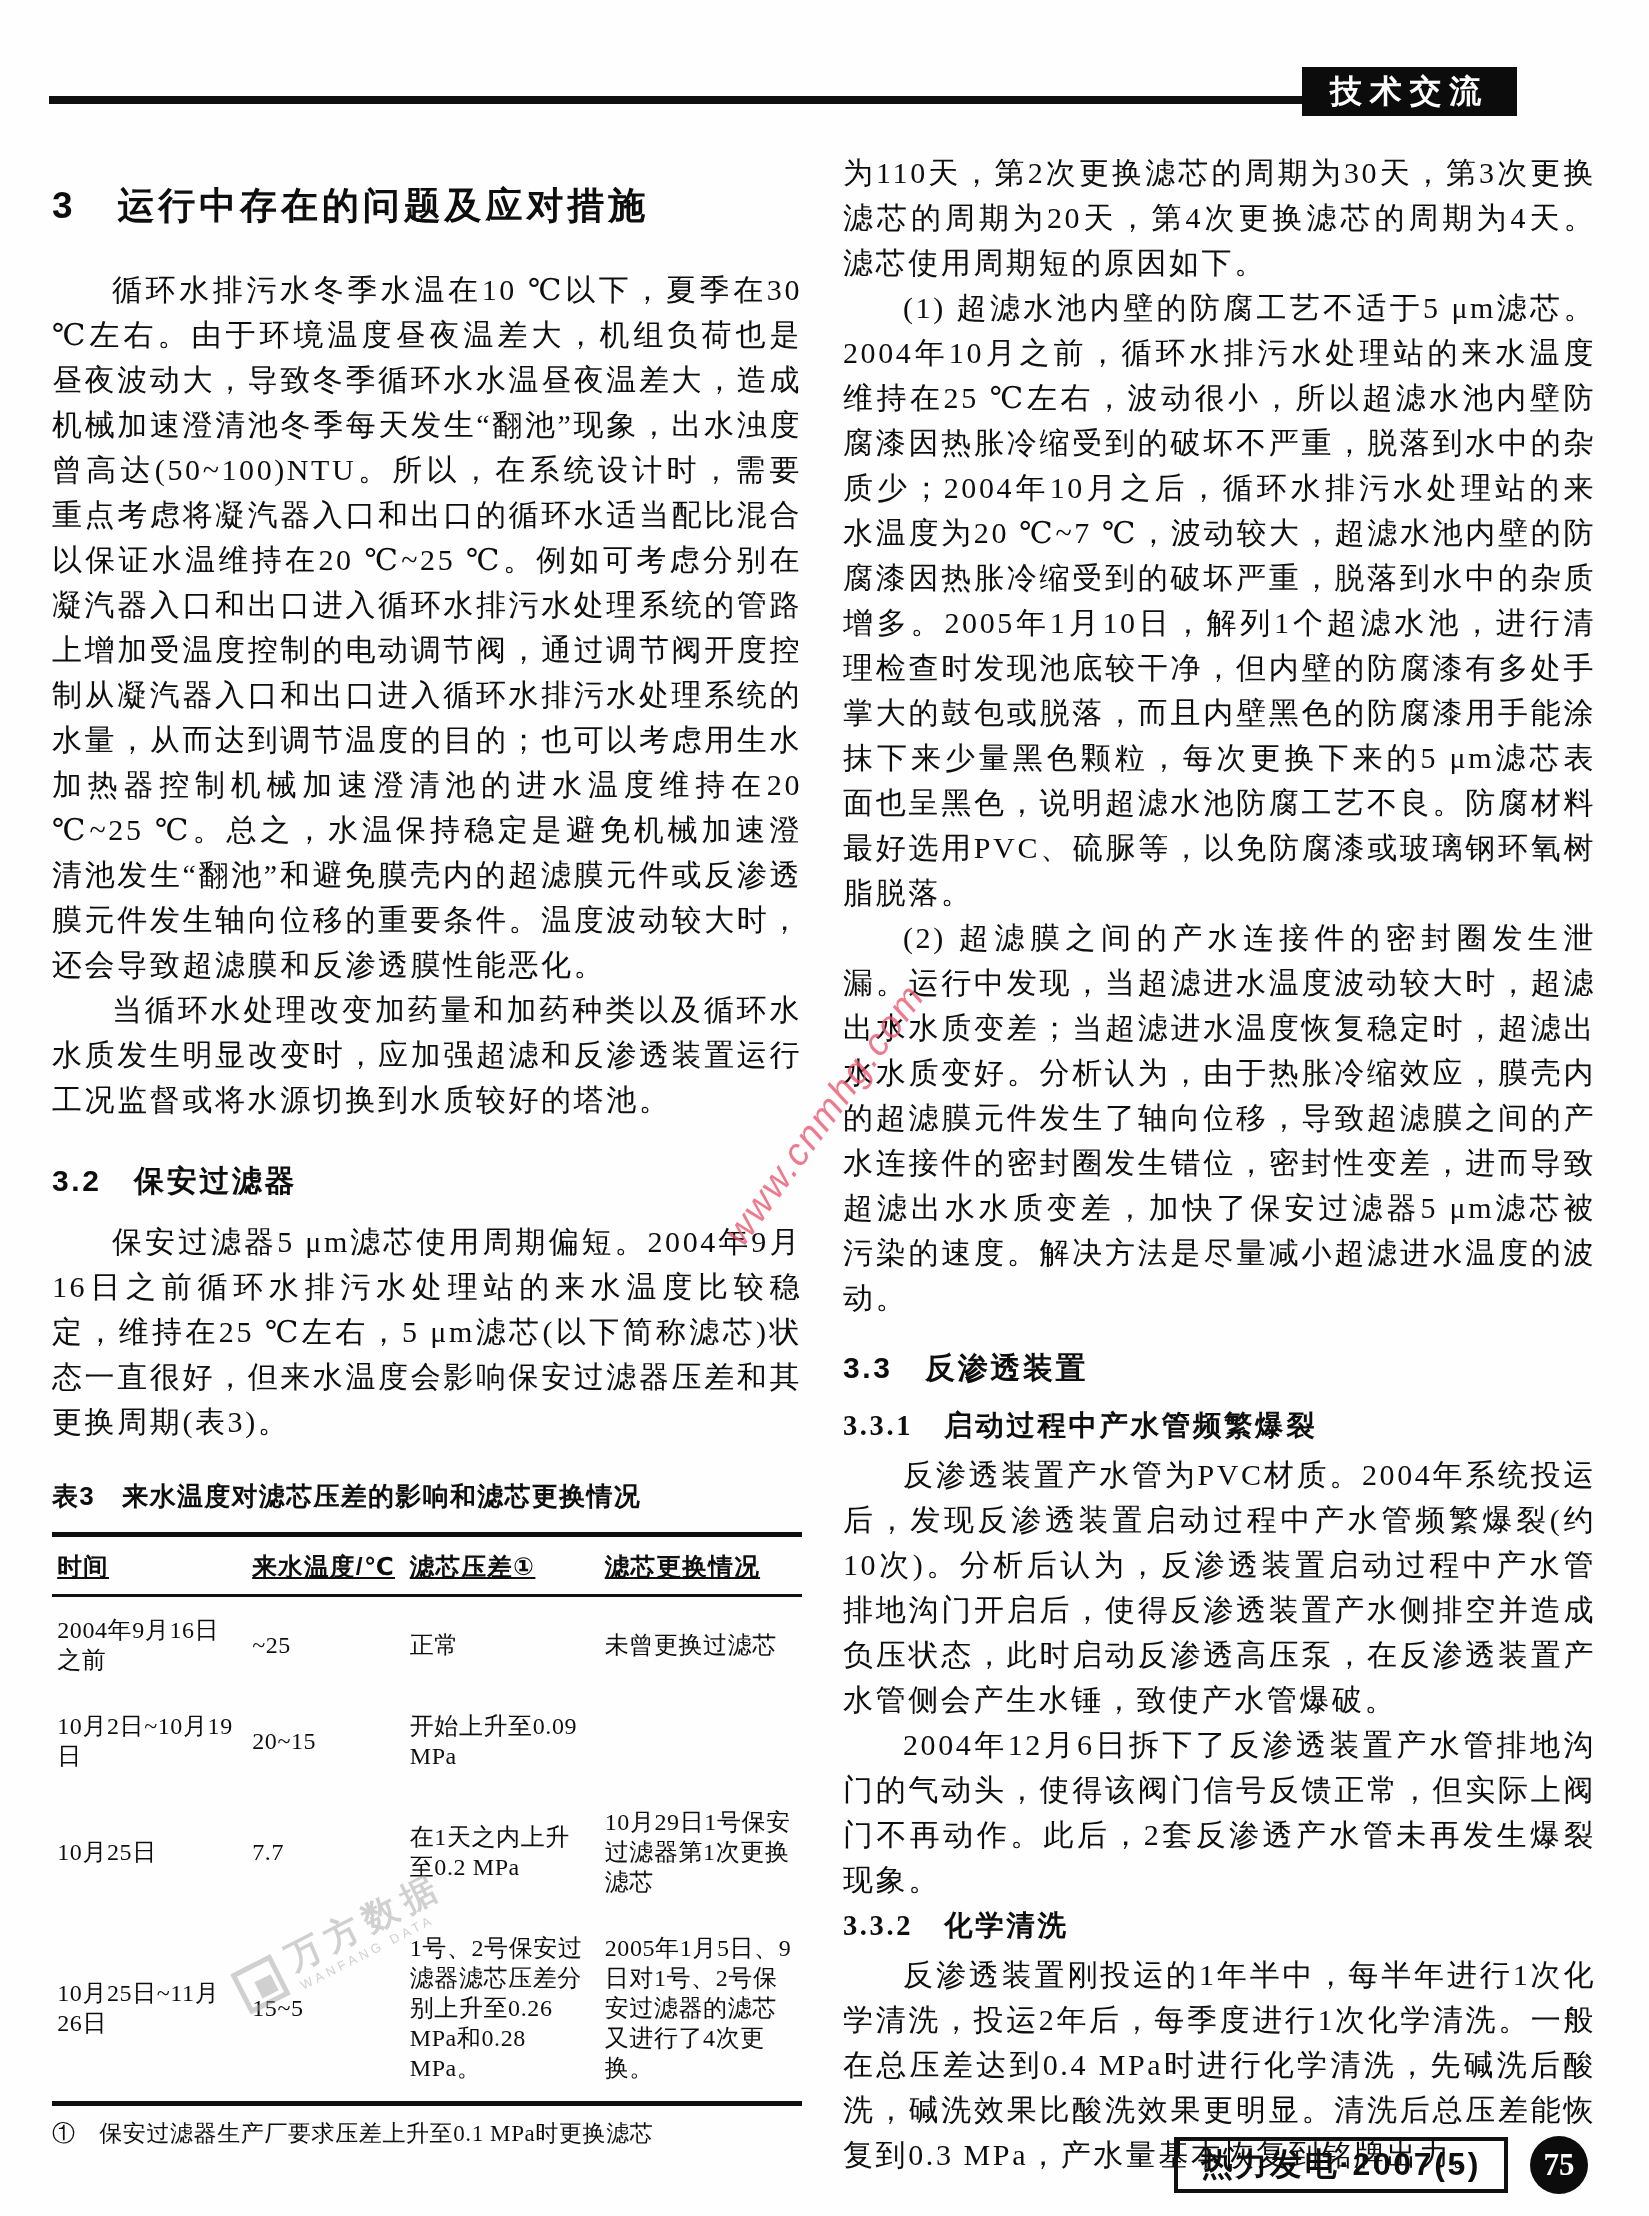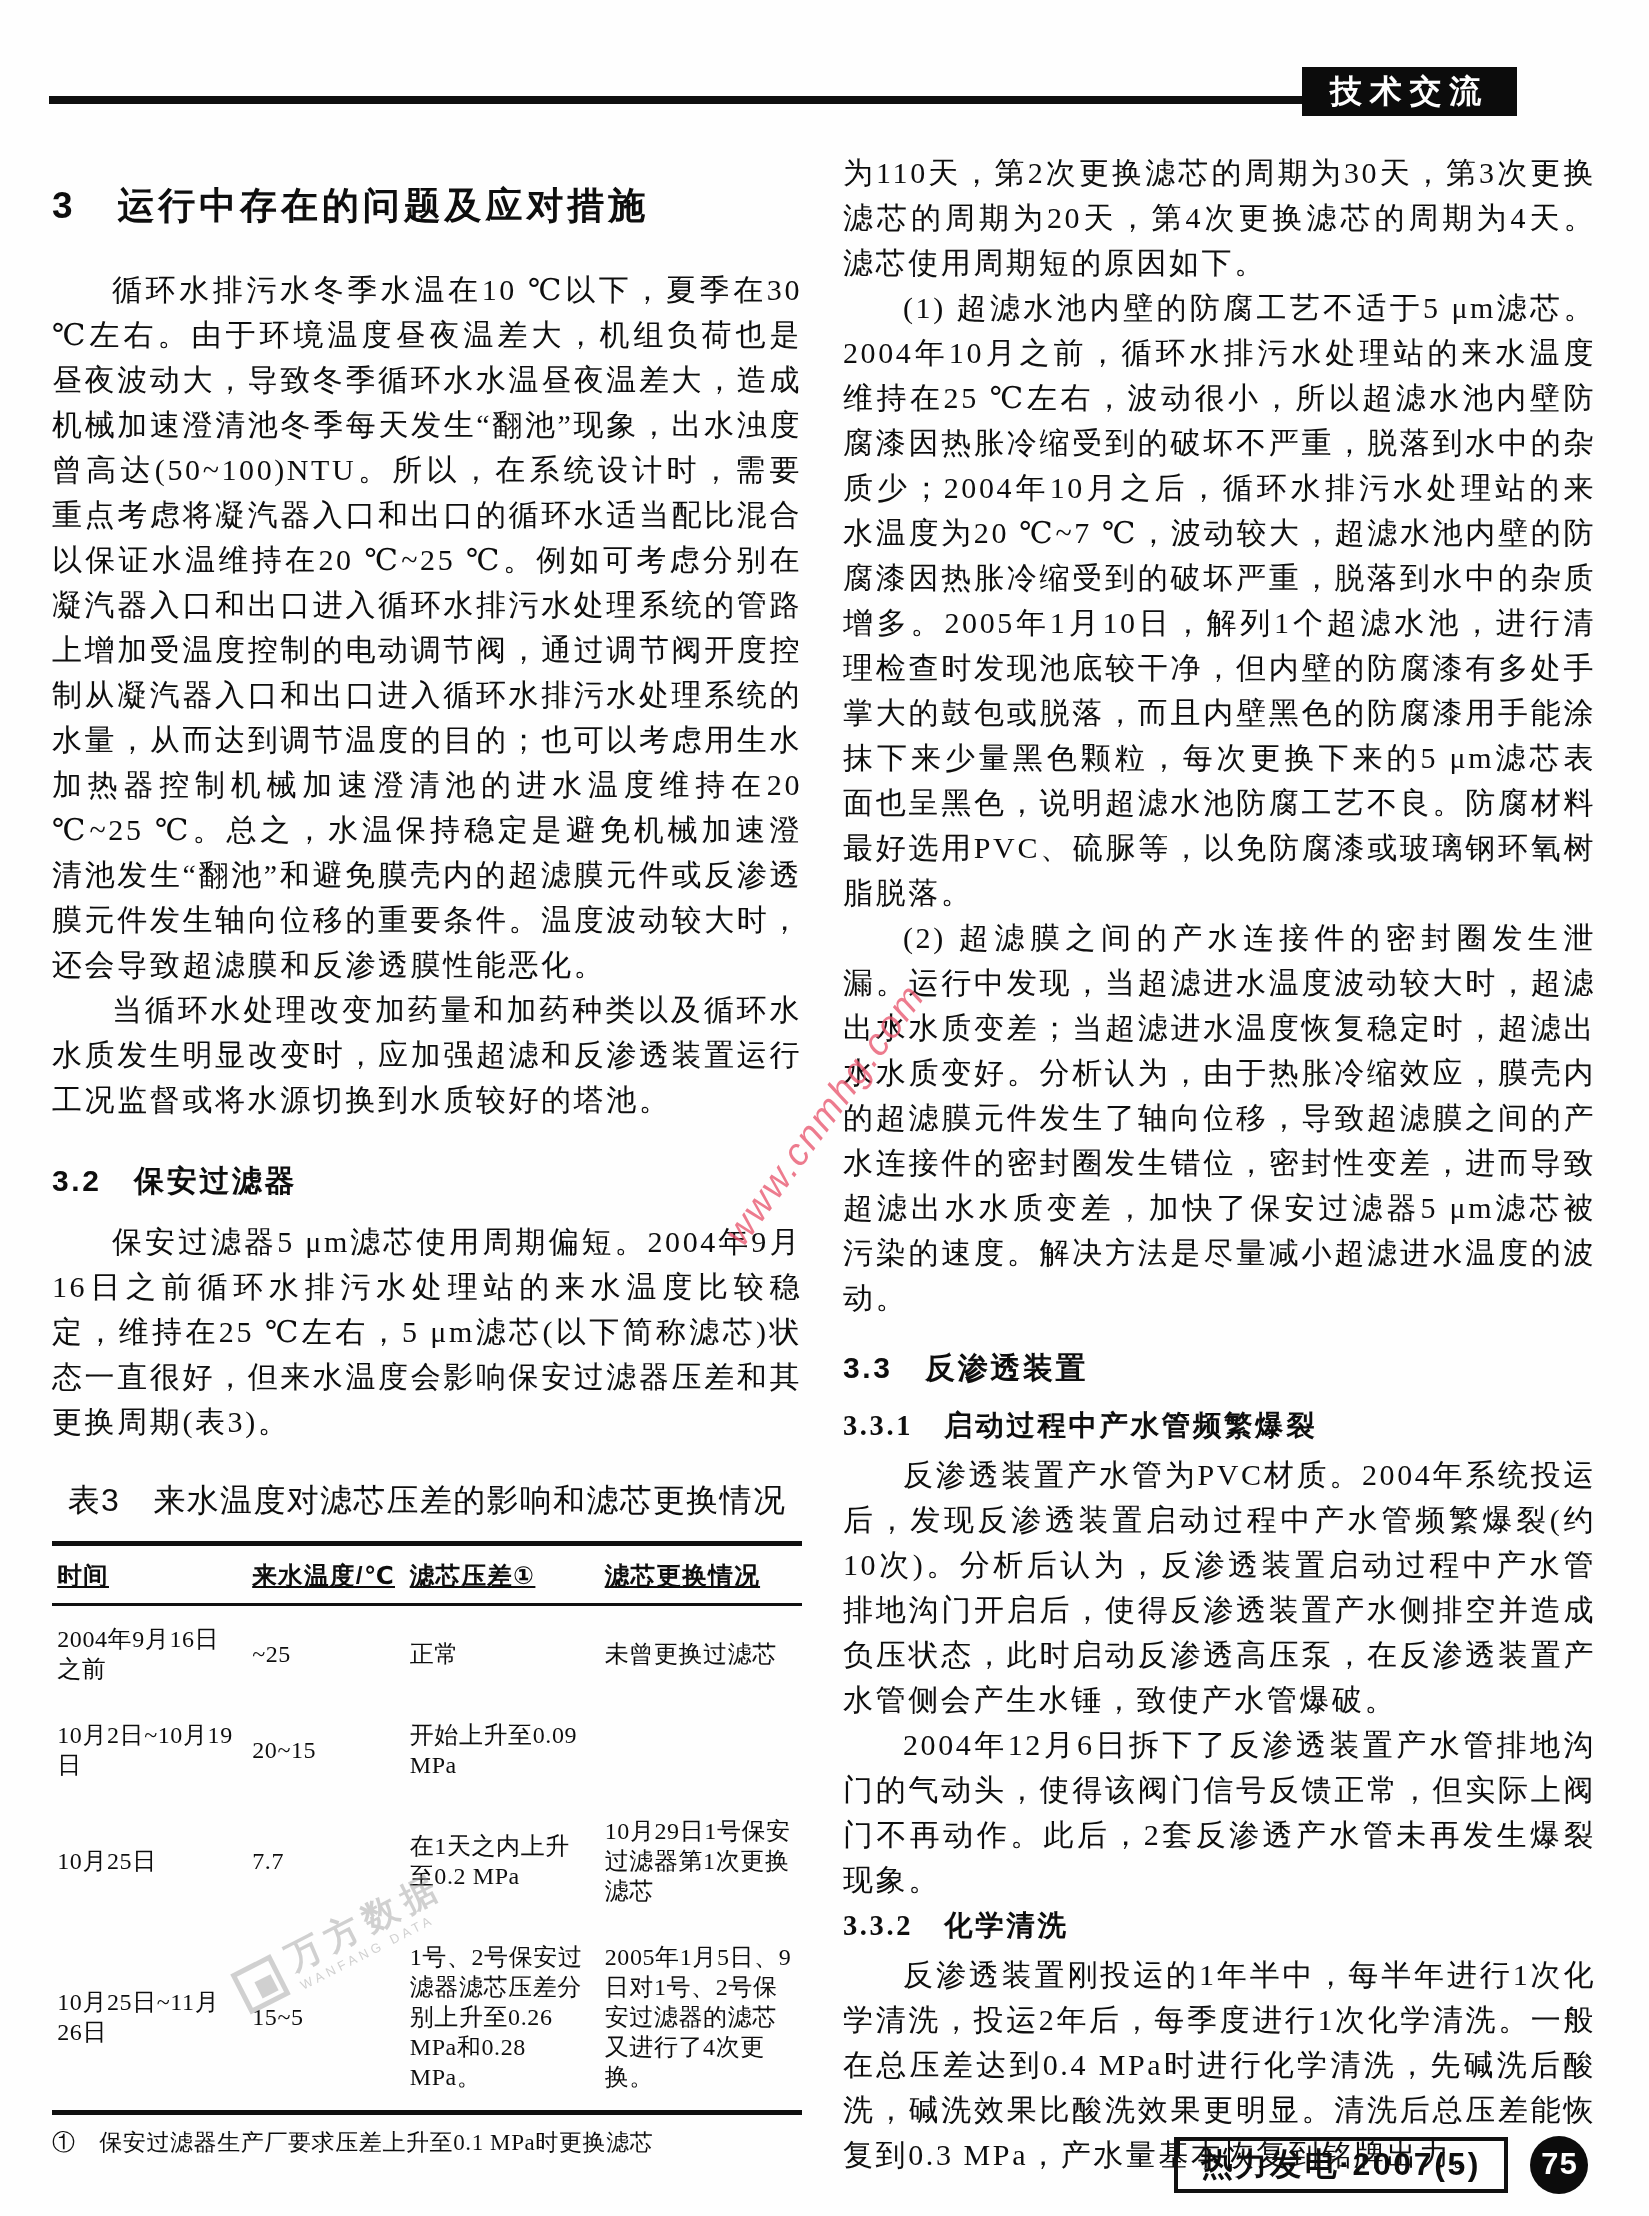--- a/index.html
+++ b/index.html
@@ -40,22 +40,22 @@
     letter-spacing:2.6px;margin:3.9px 0 5.2px 0;
   }
   .para{
     font-size:30px;line-height:45px;letter-spacing:2.6px;
     text-align:justify;margin:0;text-indent:2em;
   }
   .para.noindent{text-indent:0;}
   
   .tbl-caption{
     font-family:"Liberation Sans","DejaVu Sans",sans-serif;
-    font-weight:normal;font-size:32px;letter-spacing:1.3px;
-    text-align:center;margin:35px 0 18px 0;
+    font-weight:bold;font-size:26px;letter-spacing:1.3px;
+    text-align:left;margin:35px 0 18px 0;
   }
   table.data{
     width:100%;border-collapse:collapse;
     border-top:5.8px solid #101010;border-bottom:5.8px solid #101010;
   }
   table.data th{
     font-family:"Liberation Sans","DejaVu Sans",sans-serif;
     font-weight:bold;font-size:24.6px;line-height:31px;
     text-align:left;padding:14.2px 3.9px 11.7px 5.2px;
     border-bottom:3.2px solid #101010;letter-spacing:1.3px;text-decoration:underline;
@@ -70,21 +70,21 @@
   .footer-box{
     position:absolute;left:1174px;top:2137px;width:334px;height:56px;
     border:4.5px solid #101010;box-sizing:border-box;
     display:flex;align-items:center;justify-content:center;
     font-family:"Liberation Sans","DejaVu Sans",sans-serif;
     font-weight:bold;font-size:32px;letter-spacing:2.6px;
   }
   .page-circle{
     position:absolute;left:1530px;top:2136px;width:58px;height:58px;
     background:#0c0c0c;border-radius:50%;
-    color:#ffffff;font-family:Liberation Mono, monospace;
+    color:#ffffff;font-family:Liberation Serif, serif;
     font-weight:bold;font-size:31px;
     display:flex;align-items:center;justify-content:center;
   }
   
   .wm-red{
     position:absolute;left:614px;top:1093px;width:421px;
     transform:rotate(-54deg);
     font-family:"Liberation Sans","DejaVu Sans",sans-serif;
     font-style:italic;font-size:38px;letter-spacing:1.9px;
     color:rgba(232,86,110,0.78);

